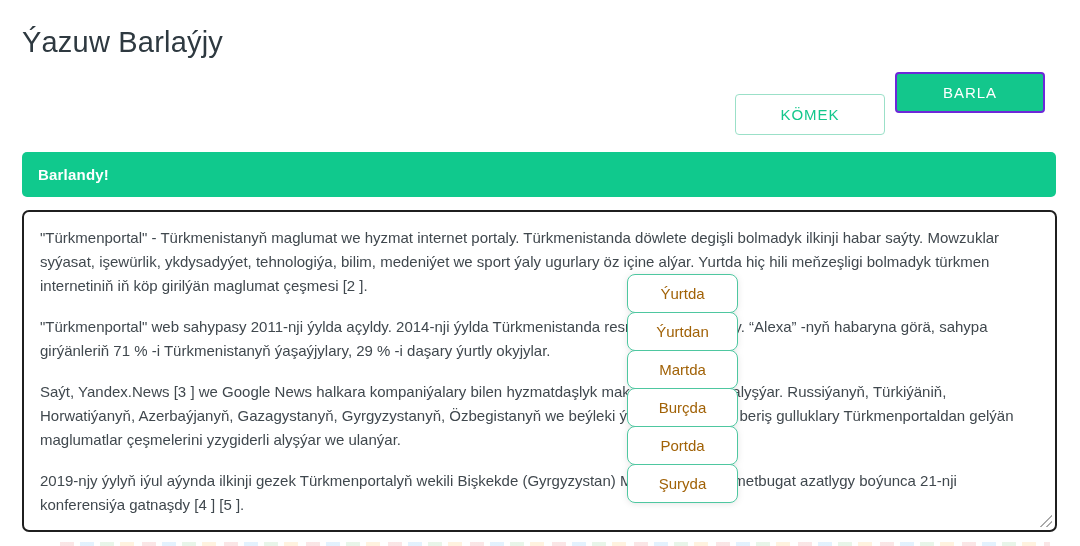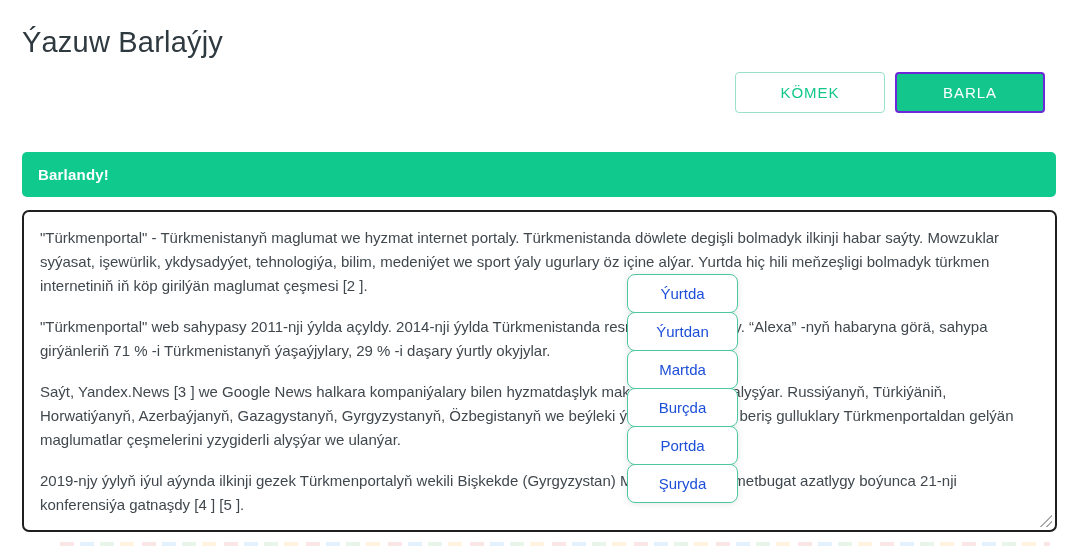--- a/index.html
+++ b/index.html
@@ -9,21 +9,21 @@
 
   
   .page-title { position:absolute; left:22px; top:26px; font-size:29px;
                 font-weight:500; color:#2e3940; letter-spacing:0.2px; }
 
   
   .actions { position:absolute; top:72px; right:23px; display:flex; gap:10px; }
   .btn { width:150px; height:41px; border-radius:4px; font-size:15px; font-weight:500;
          letter-spacing:1px; display:flex; align-items:center; justify-content:center;
          cursor:pointer; font-family:"Liberation Sans", sans-serif; }
-  .btn-outline { background:#fff; border:1px solid #9be0c8; color:#13c78c; }
+  .btn-outline { background:#fff; border:1px solid #9be0c8; color:#13c78c;margin-top:22px; }
   .btn-solid   { background:#13c78c; border:2px solid #6d28d9; color:#fff; }
 
   
   .banner { position:absolute; left:22px; top:152px; width:1034px; height:45px;
             background:#10c98d; border-radius:5px; display:flex; align-items:center;
             padding-left:16px;text-align:center; }
   .banner-text { color:#fff; font-size:15px; font-weight:bold; letter-spacing:0.2px; }
 
   
   .editor { position:absolute; left:22px; top:210px; width:1035px; height:322px;
@@ -35,21 +35,21 @@
               text-decoration-thickness:2.5px; text-underline-offset:3px; }
   .u-red    { text-decoration-color:#e25a4e;
               text-decoration-thickness:2.5px; text-underline-offset:3px;margin-top:12px; }
 
   
   .suggestions { position:absolute; left:627px; top:274px; width:111px; z-index:20;
                  filter:drop-shadow(0 1px 3px rgba(0,0,0,0.10)); }
   .suggestion-item { height:39px; margin-top:-1px; background:#fff;
                      border:1px solid #4ec7a0; border-radius:8px;
                      display:flex; align-items:center; justify-content:center;
-                     font-size:15px; color:#1d4ed8; cursor:pointer; }
+                     font-size:15px; color:#a16207; cursor:pointer; }
   .suggestion-item:first-child { margin-top:0; }
   .editor-text { position:relative; z-index:6; }
 
   
   .resize-handle { position:absolute; right:3px; bottom:3px; width:12px; height:12px;
                    background:
                      linear-gradient(135deg, transparent 0 50%, #aaa 50% 58%, transparent 58% 72%, #aaa 72% 80%, transparent 80%);
                    cursor:nwse-resize; z-index:7; }
 
   

